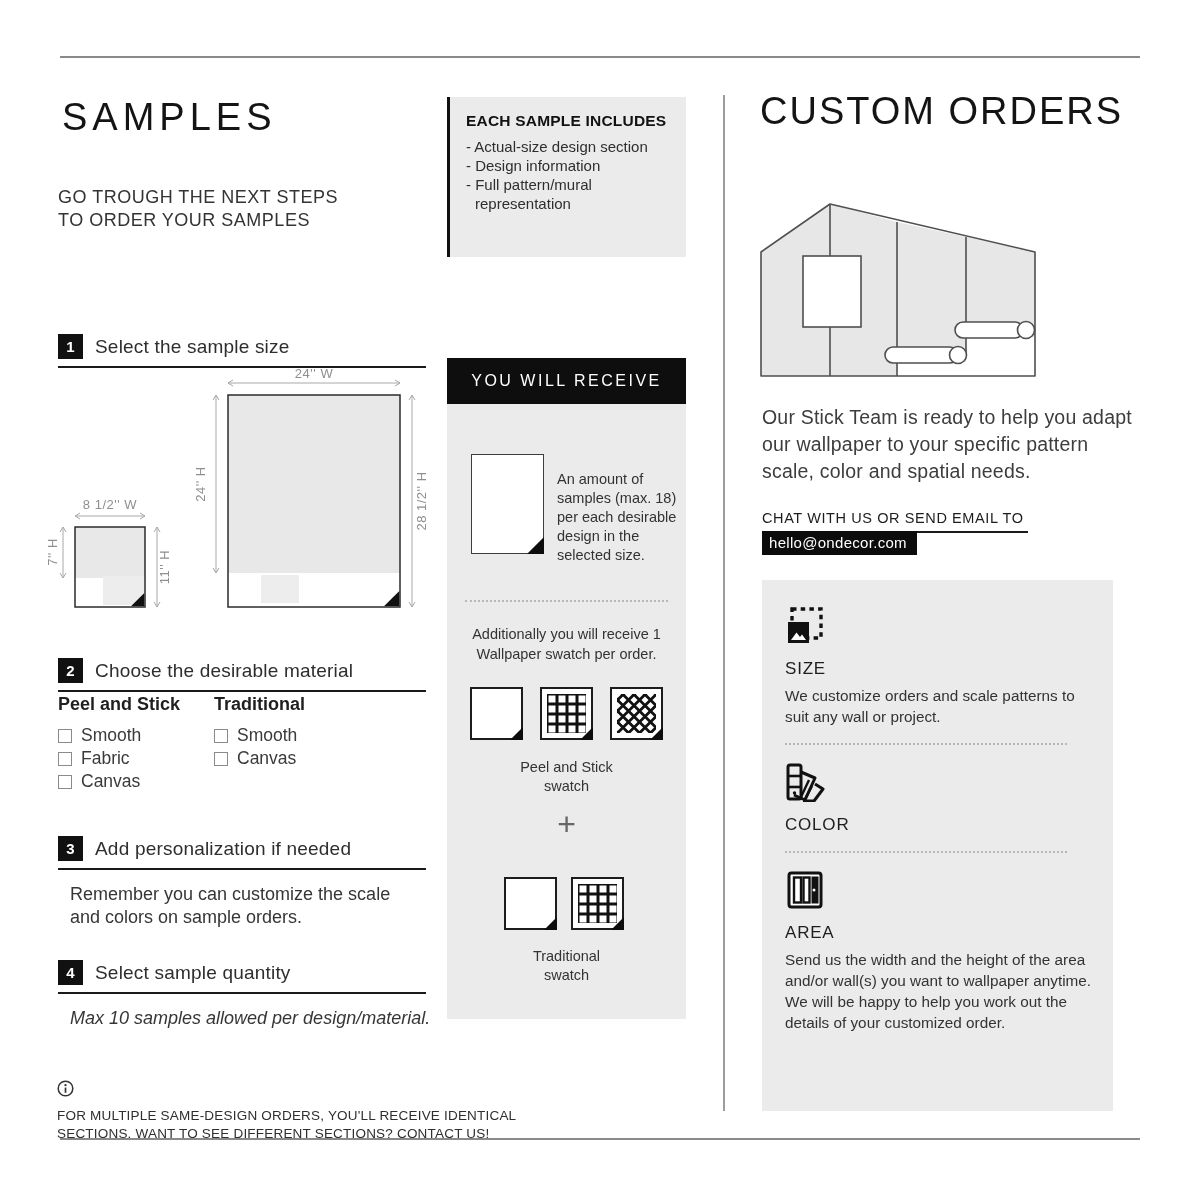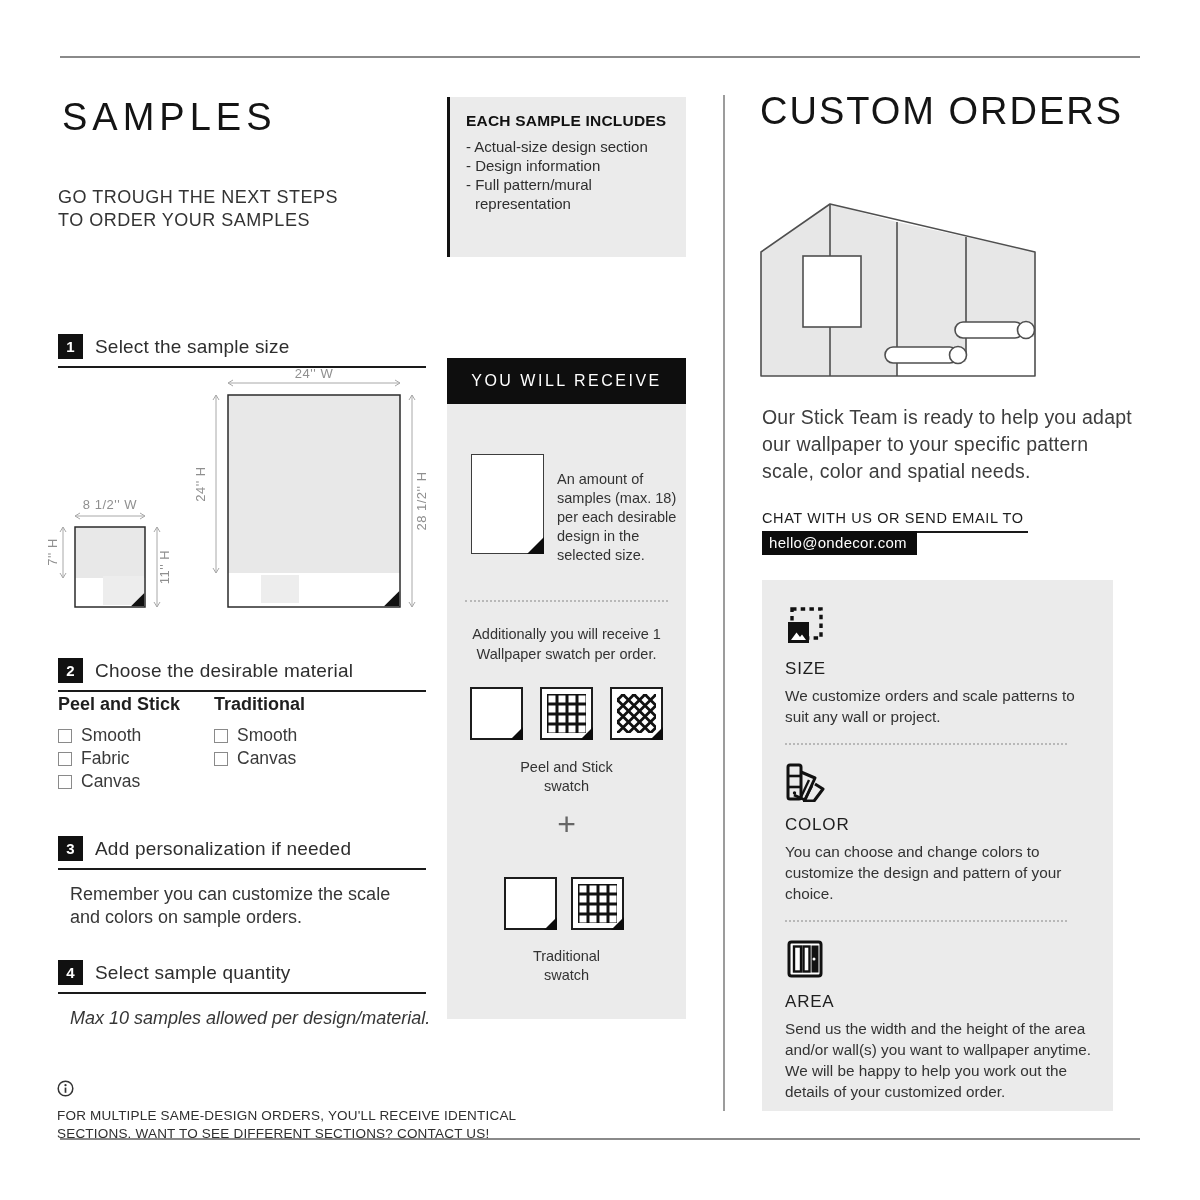--- a/index.html
+++ b/index.html
@@ -314,21 +314,20 @@
         <rect x="3" y="3" width="13" height="34" rx="2" fill="none" stroke="#111" stroke-width="3"></rect>
         <line x1="3" y1="14" x2="16" y2="14" stroke="#111" stroke-width="2.6"></line>
         <line x1="3" y1="25" x2="16" y2="25" stroke="#111" stroke-width="2.6"></line>
         <circle cx="9.5" cy="31" r="1.7" fill="#111"></circle>
         <path d="M16 10 L30 16 L20 38 L9 33" fill="none" stroke="#111" stroke-width="3" stroke-linejoin="round"></path>
         <path d="M30 22 L38 27 L29 39 L18 39" fill="none" stroke="#111" stroke-width="3" stroke-linejoin="round"></path>
         <line x1="24" y1="18" x2="16" y2="35" stroke="#111" stroke-width="2.4"></line>
         <line x1="27" y1="24" x2="20" y2="37" stroke="#111" stroke-width="2.4"></line>
       </svg>
       <p class="card-title">COLOR</p>
-      <p class="card-text">You can choose and change colors to customize the design and pattern of your choice.</p>
       <div class="card-div"></div>
     </div>
 
     <div class="card">
       <svg class="card-icon" width="40" height="40" viewBox="0 0 40 40">
         <rect x="4" y="3" width="32" height="34" rx="2.5" fill="#fff" stroke="#111" stroke-width="3"></rect>
         <rect x="9" y="7.5" width="7" height="25" fill="none" stroke="#111" stroke-width="2.4"></rect>
         <rect x="18.5" y="7.5" width="6" height="25" fill="none" stroke="#111" stroke-width="2.4"></rect>
         <rect x="26.5" y="6.5" width="7" height="27" fill="#111"></rect>
         <circle cx="29" cy="20" r="1.5" fill="#fff"></circle>

